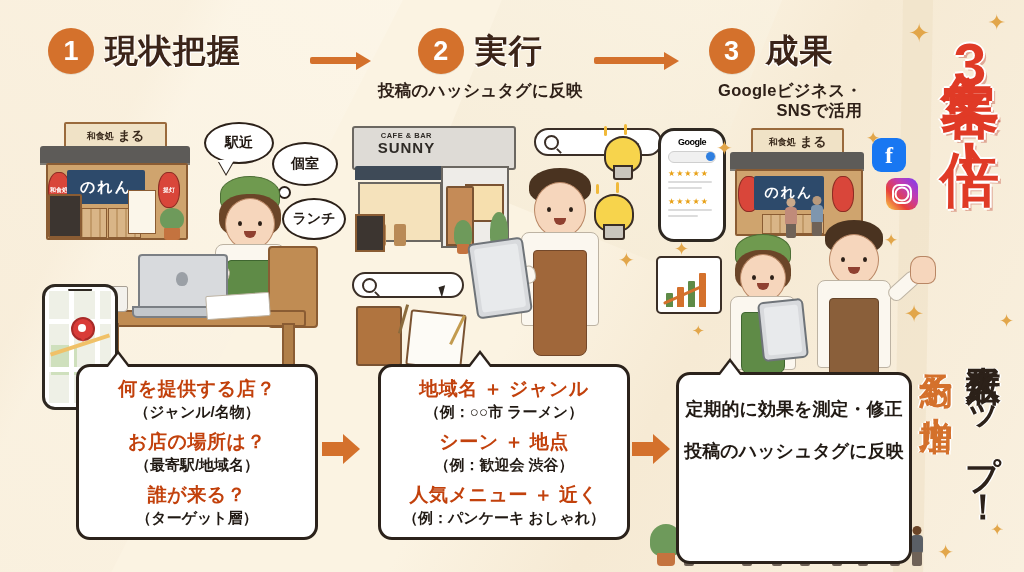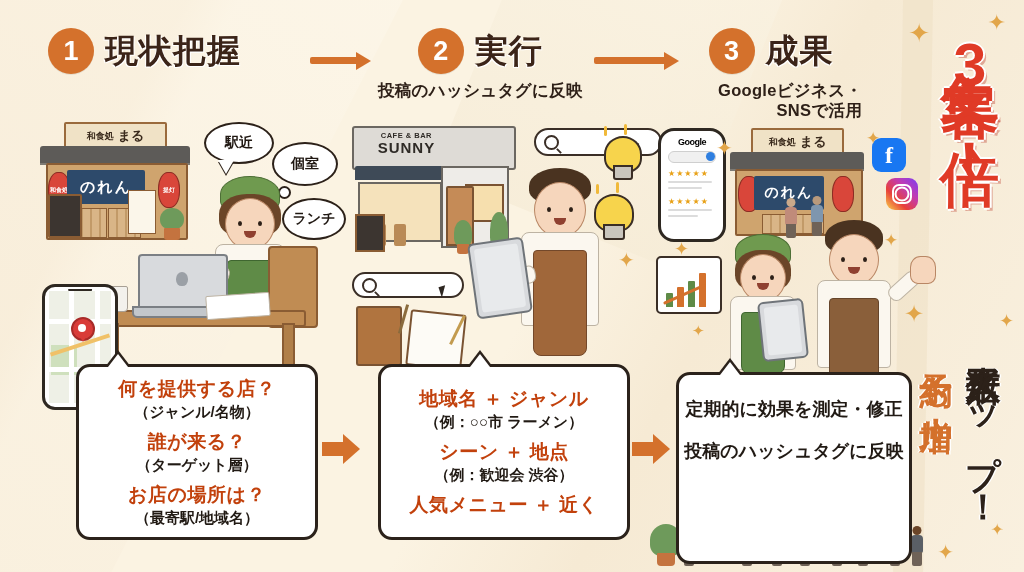--- a/index.html
+++ b/index.html
@@ -595,26 +595,26 @@
 
   <div class="sbox" style="left:76px;top:364px;width:236px;height:170px;gap:7px;">
     <div class="tip" style="left:26px;">
         <i></i>
       </div>
     <div class="row">
       <div class="ln-main">何を提供する店？</div>
       <div class="ln-sub">（ジャンル/名物）</div>
     </div>
     <div class="row">
+      <div class="ln-main">お店の場所は？</div>
+      <div class="ln-sub">（最寄駅/地域名）</div>
+    </div>
+    <div class="row">
       <div class="ln-main">誰が来る？</div>
       <div class="ln-sub">（ターゲット層）</div>
-    </div>
-    <div class="row">
-      <div class="ln-main">お店の場所は？</div>
-      <div class="ln-sub">（最寄駅/地域名）</div>
     </div>
   </div>
 
   <div class="barrow" style="left:322px;top:434px;">
     <div class="s"></div>
       <div class="h"></div>
   </div>
 
   <div class="sbox" style="left:378px;top:364px;width:246px;height:170px;gap:7px;">
     <div class="tip" style="left:86px;">
@@ -623,20 +623,21 @@
     <div class="row">
       <div class="ln-main">地域名 ＋ ジャンル</div>
       <div class="ln-sub">（例：○○市 ラーメン）</div>
     </div>
     <div class="row">
       <div class="ln-main">シーン ＋ 地点</div>
       <div class="ln-sub">（例：歓迎会 渋谷）</div>
     </div>
     <div class="row">
       <div class="ln-main">人気メニュー ＋ 近く</div>
+      <div class="ln-sub">（例：パンケーキ おしゃれ）</div>
     </div>
   </div>
 
   <div class="barrow" style="left:632px;top:434px;">
     <div class="s"></div>
       <div class="h"></div>
   </div>
 
   <div class="sbox" style="left:676px;top:372px;width:236px;height:192px;gap:18px;justify-content:flex-start;padding-top:22px;box-sizing:border-box;">
     <div class="tip" style="left:38px;">

